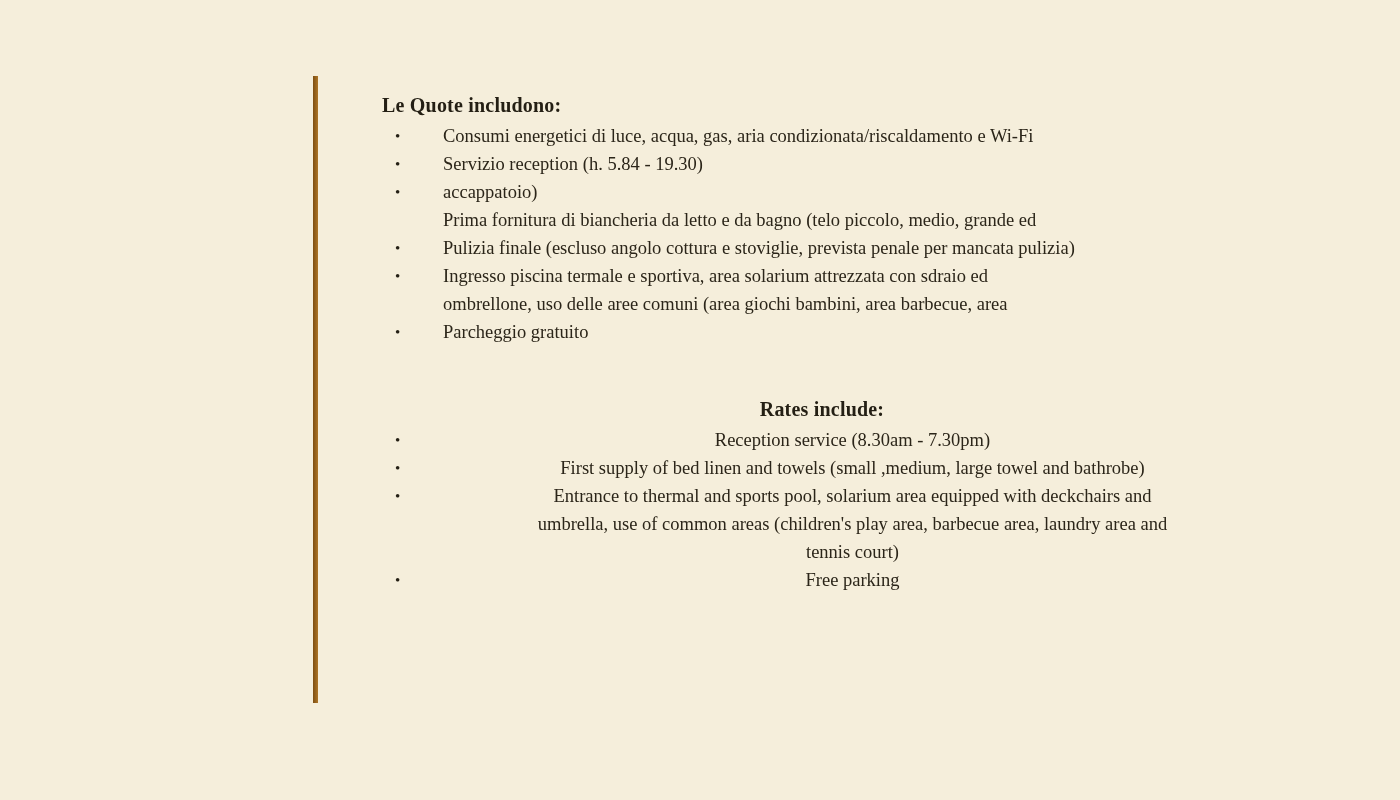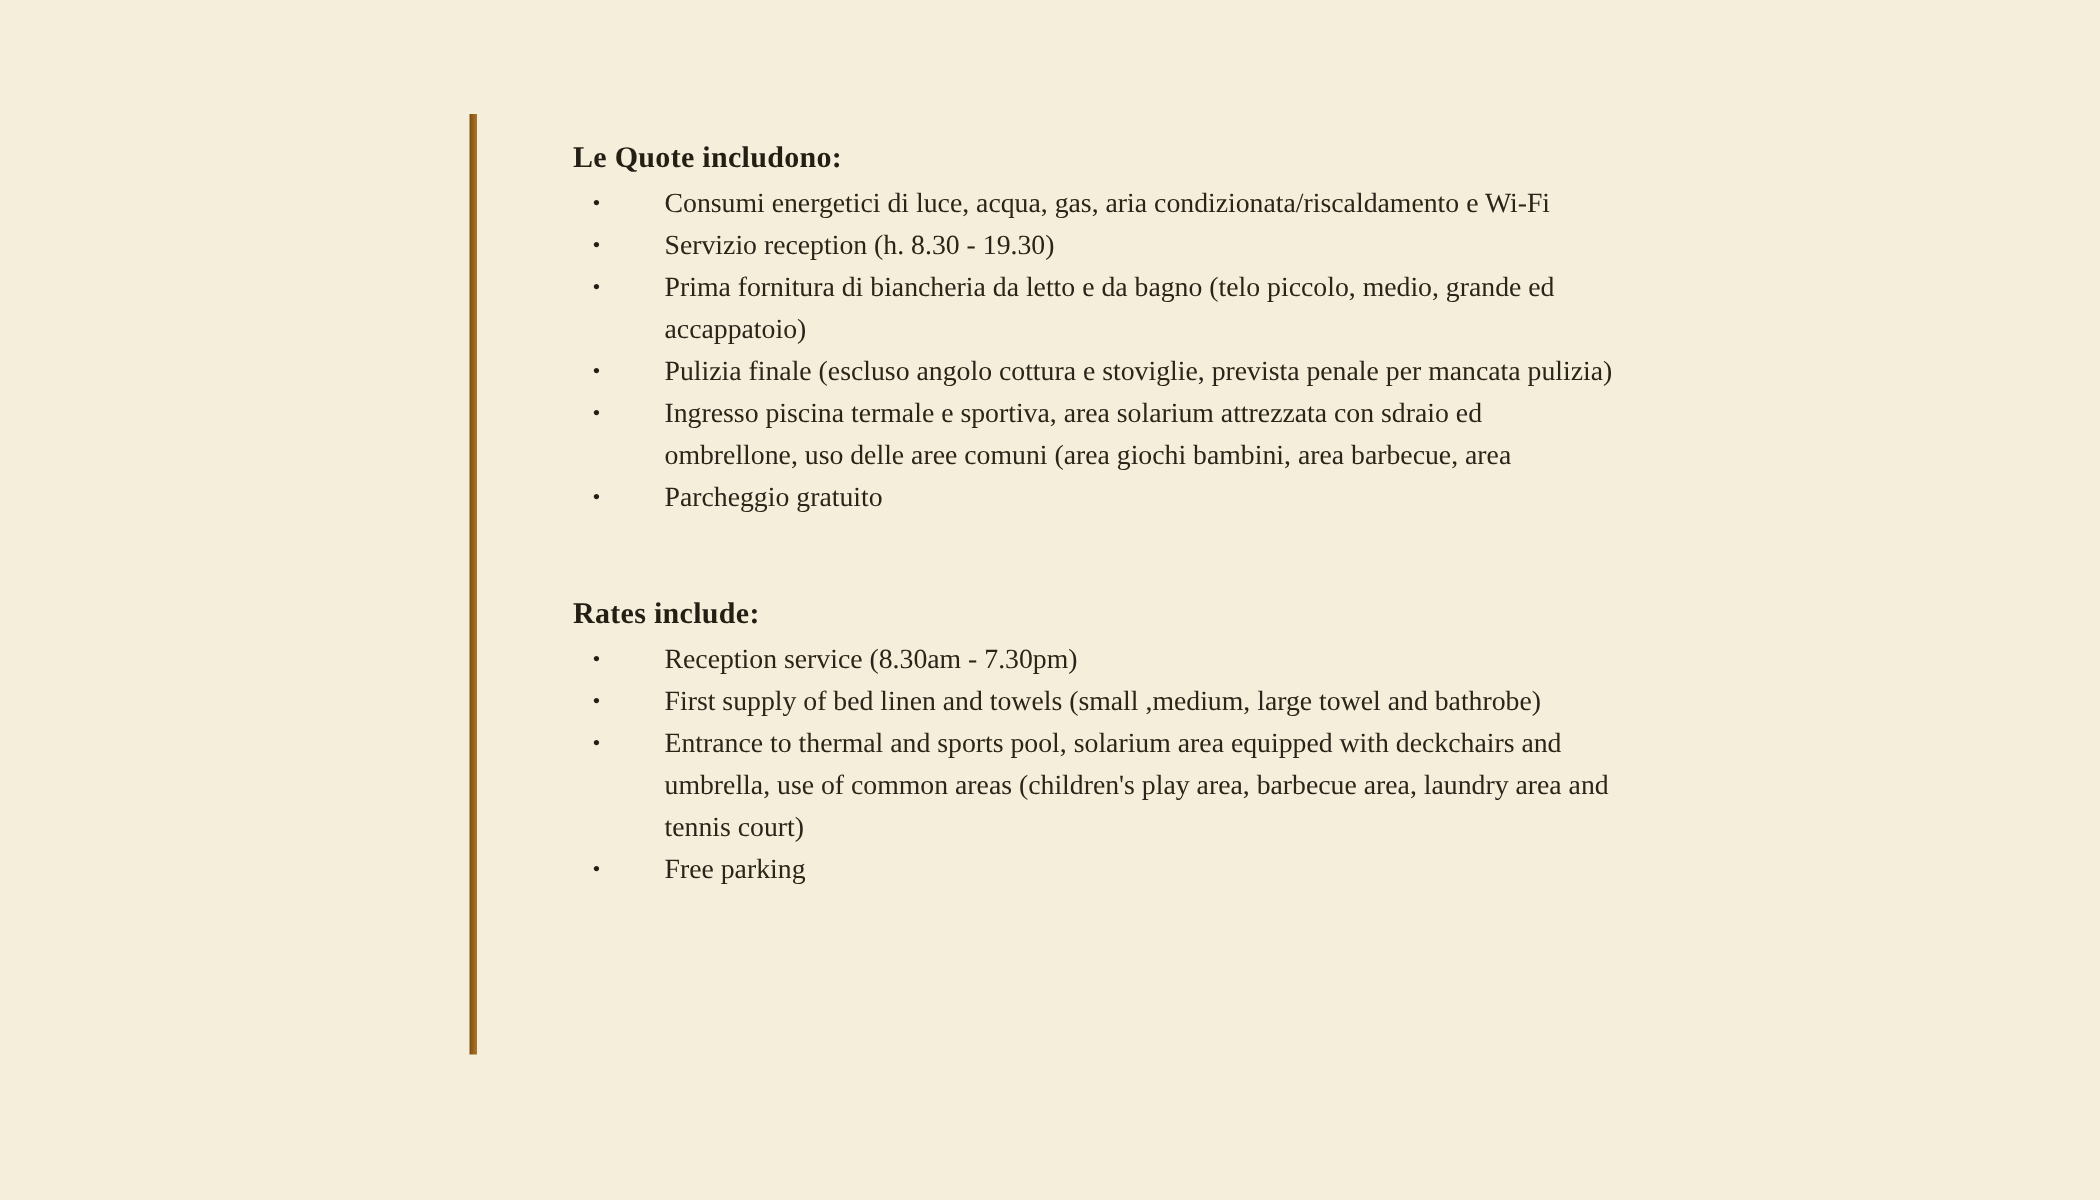--- a/index.html
+++ b/index.html
@@ -58,42 +58,43 @@
     font-size: 15px;
     line-height: 28px;
     color: #241f14;
   }
   ul.bullet-list li .line {
     white-space: nowrap;
     margin-left: 31px;
   }
   .section + .section {
     margin-top: 48px;
+    text-align: center;
   }
 </style>
 </head>
 <body>
 
 <div class="canvas">
   <div class="vbar"></div>
 
   <div class="content">
 
     <div class="section">
       <div class="section-heading">Le Quote includono:</div>
       <ul class="bullet-list">
           <li>
             <div class="line">Consumi energetici di luce, acqua, gas, aria condizionata/riscaldamento e Wi-Fi</div>
           </li>
           <li>
-            <div class="line">Servizio reception (h. 8.30 - 19.30)</div>
+            <div class="line">Servizio reception (h. 5.84 - 19.30)</div>
           </li>
           <li>
+            <div class="line">accappatoio)</div>
             <div class="line">Prima fornitura di biancheria da letto e da bagno (telo piccolo, medio, grande ed</div>
-            <div class="line">accappatoio)</div>
           </li>
           <li>
             <div class="line">Pulizia finale (escluso angolo cottura e stoviglie, prevista penale per mancata pulizia)</div>
           </li>
           <li>
             <div class="line">Ingresso piscina termale e sportiva, area solarium attrezzata con sdraio ed</div>
             <div class="line">ombrellone, uso delle aree comuni (area giochi bambini, area barbecue, area</div>
           </li>
           <li>
             <div class="line">Parcheggio gratuito</div>

